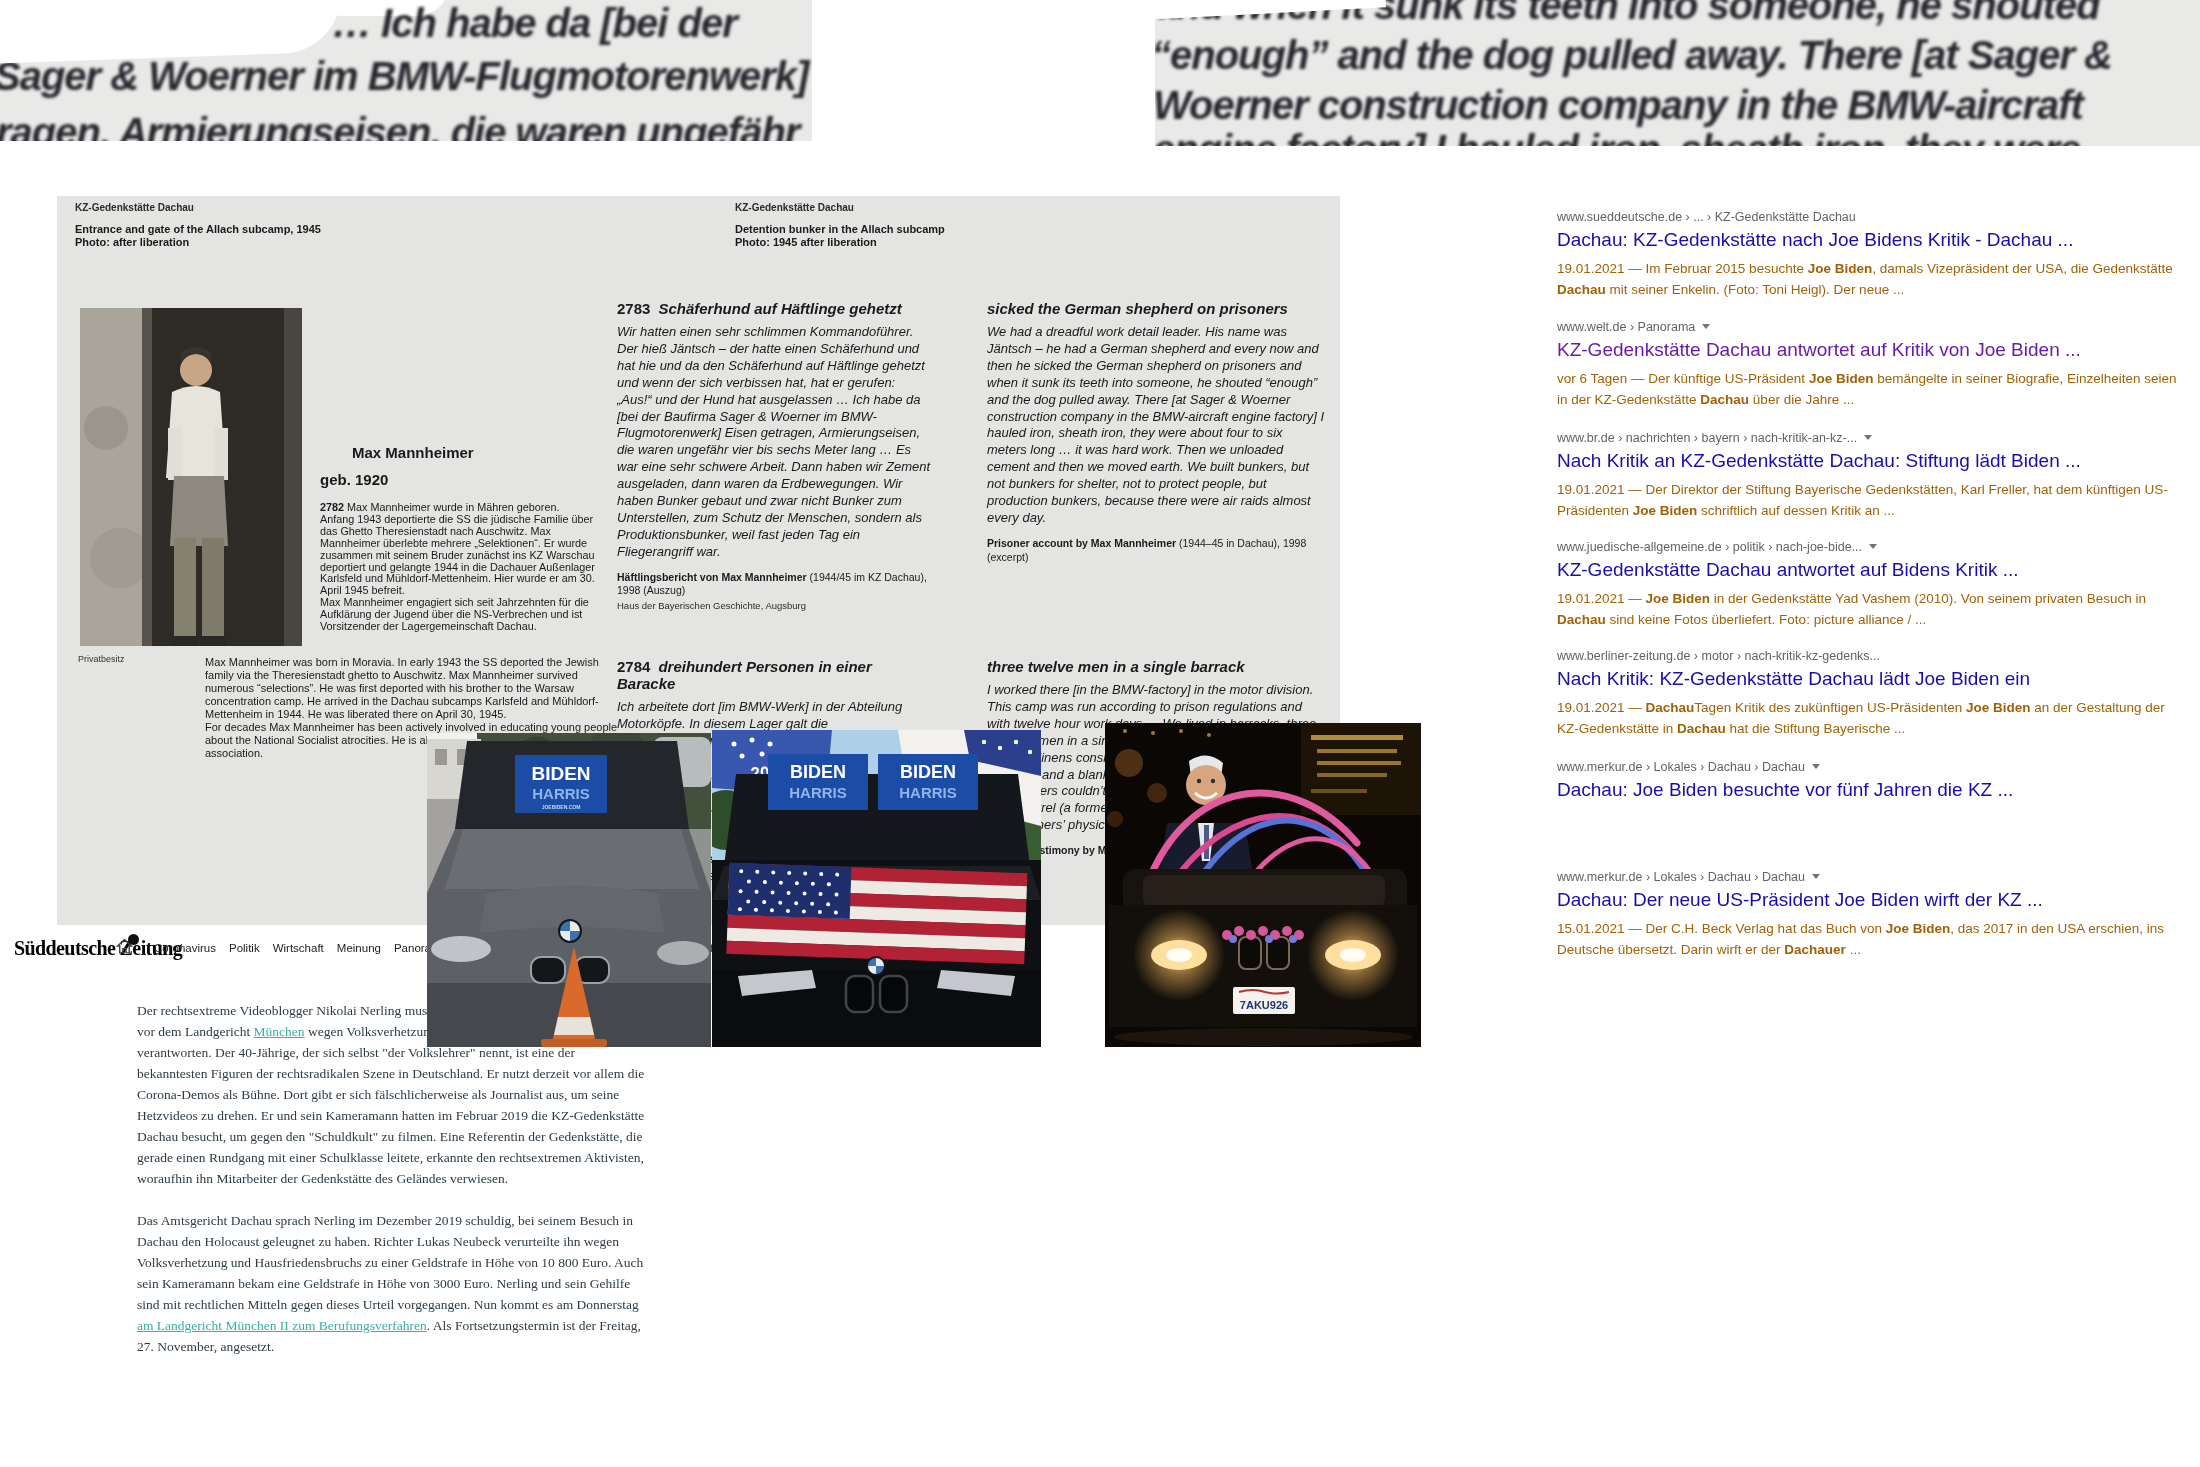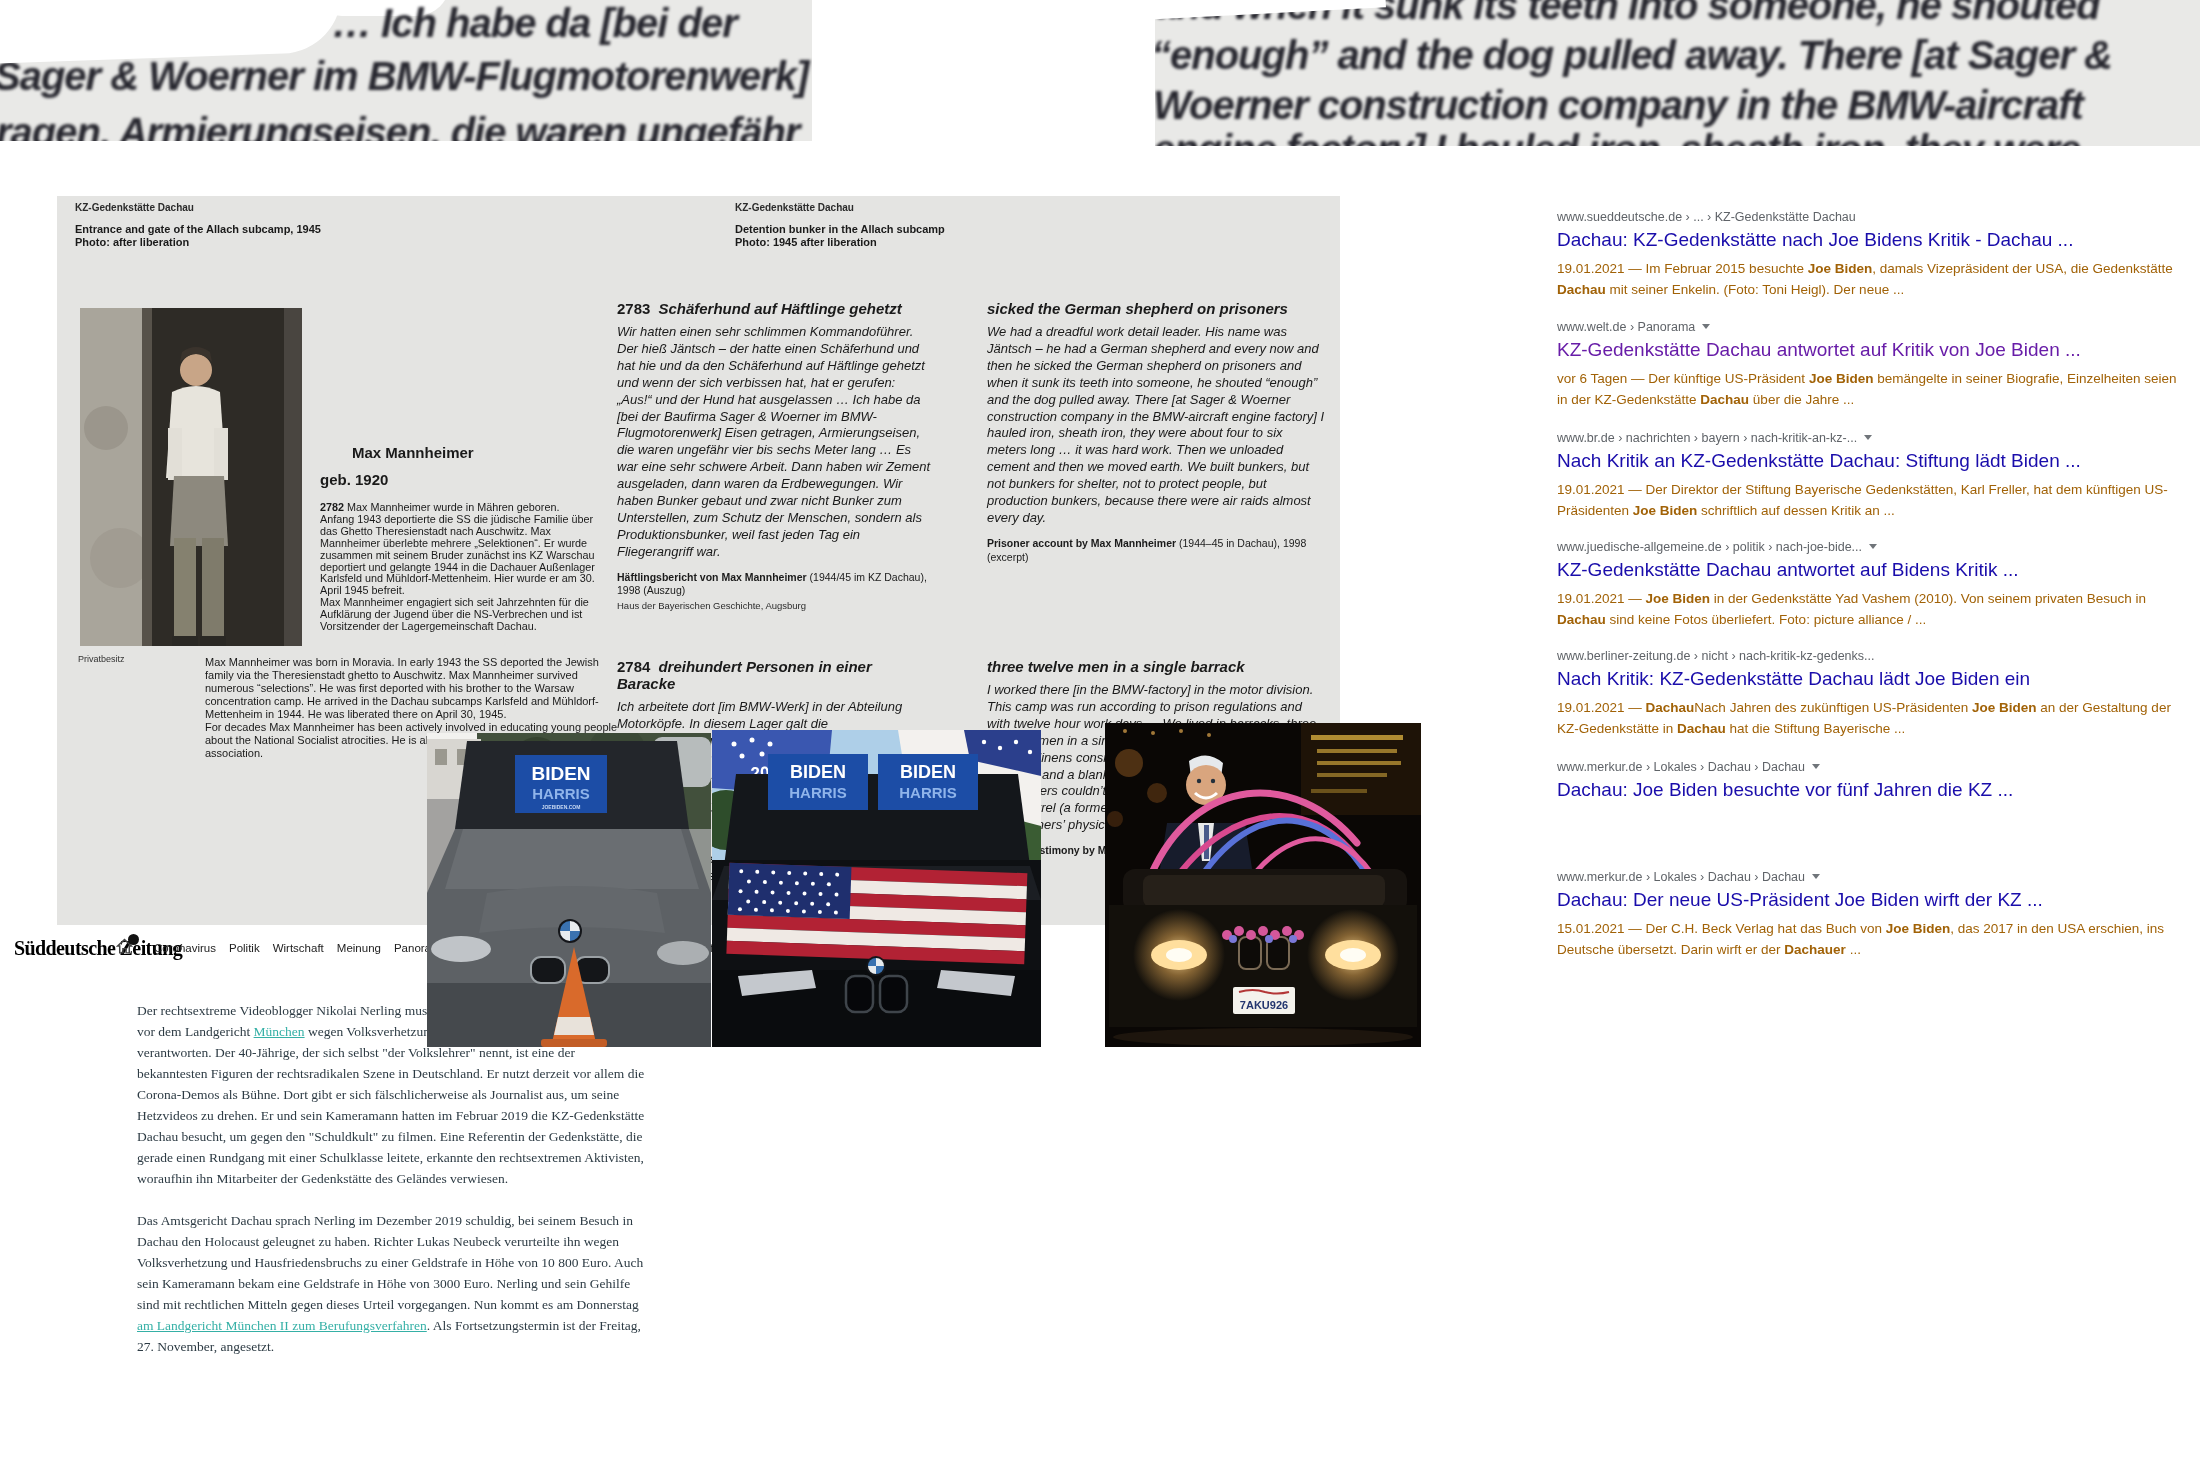--- a/index.html
+++ b/index.html
@@ -181,23 +181,23 @@
     <div class="g-url"><span>www.br.de › nachrichten › bayern › nach-kritik-an-kz-...</span><span class="g-dd"></span></div>
     <a class="g-title">Nach Kritik an KZ-Gedenkstätte Dachau: Stiftung lädt Biden ...</a>
     <div class="g-snip"><span>19.01.2021 — Der Direktor der Stiftung Bayerische Gedenkstätten, Karl Freller, hat dem künftigen US-Präsidenten </span><span class="rb">Joe Biden</span><span> schriftlich auf dessen Kritik an ...</span></div>
   </div>
   <div class="gres" style="top:540px;">
     <div class="g-url"><span>www.juedische-allgemeine.de › politik › nach-joe-bide...</span><span class="g-dd"></span></div>
     <a class="g-title">KZ-Gedenkstätte Dachau antwortet auf Bidens Kritik ...</a>
     <div class="g-snip"><span>19.01.2021 — </span><span class="rb">Joe Biden</span><span> in der Gedenkstätte Yad Vashem (2010). Von seinem privaten Besuch in </span><span class="rb">Dachau</span><span> sind keine Fotos überliefert. Foto: picture alliance / ...</span></div>
   </div>
   <div class="gres" style="top:649px;">
-    <div class="g-url"><span>www.berliner-zeitung.de › nicht › nach-kritik-kz-gedenks...</span></div>
+    <div class="g-url"><span>www.berliner-zeitung.de › motor › nach-kritik-kz-gedenks...</span></div>
     <a class="g-title">Nach Kritik: KZ-Gedenkstätte Dachau lädt Joe Biden ein</a>
-    <div class="g-snip"><span>19.01.2021 — </span><span class="rb">Dachau</span><span>Nach Jahren des zukünftigen US-Präsidenten </span><span class="rb">Joe Biden</span><span> an der Gestaltung der KZ-Gedenkstätte in </span><span class="rb">Dachau</span><span> hat die Stiftung Bayerische ...</span></div>
+    <div class="g-snip"><span>19.01.2021 — </span><span class="rb">Dachau</span><span>Tagen Kritik des zukünftigen US-Präsidenten </span><span class="rb">Joe Biden</span><span> an der Gestaltung der KZ-Gedenkstätte in </span><span class="rb">Dachau</span><span> hat die Stiftung Bayerische ...</span></div>
   </div>
   <div class="gres" style="top:760px;">
     <div class="g-url"><span>www.merkur.de › Lokales › Dachau › Dachau</span><span class="g-dd"></span></div>
     <a class="g-title">Dachau: Joe Biden besuchte vor fünf Jahren die KZ ...</a>
   </div>
   <div class="gres" style="top:870px;">
     <div class="g-url"><span>www.merkur.de › Lokales › Dachau › Dachau</span><span class="g-dd"></span></div>
     <a class="g-title">Dachau: Der neue US-Präsident Joe Biden wirft der KZ ...</a>
     <div class="g-snip"><span>15.01.2021 — Der C.H. Beck Verlag hat das Buch von </span><span class="rb">Joe Biden</span><span>, das 2017 in den USA erschien, ins Deutsche übersetzt. Darin wirft er der </span><span class="rb">Dachauer</span><span> ...</span></div>
   </div>

